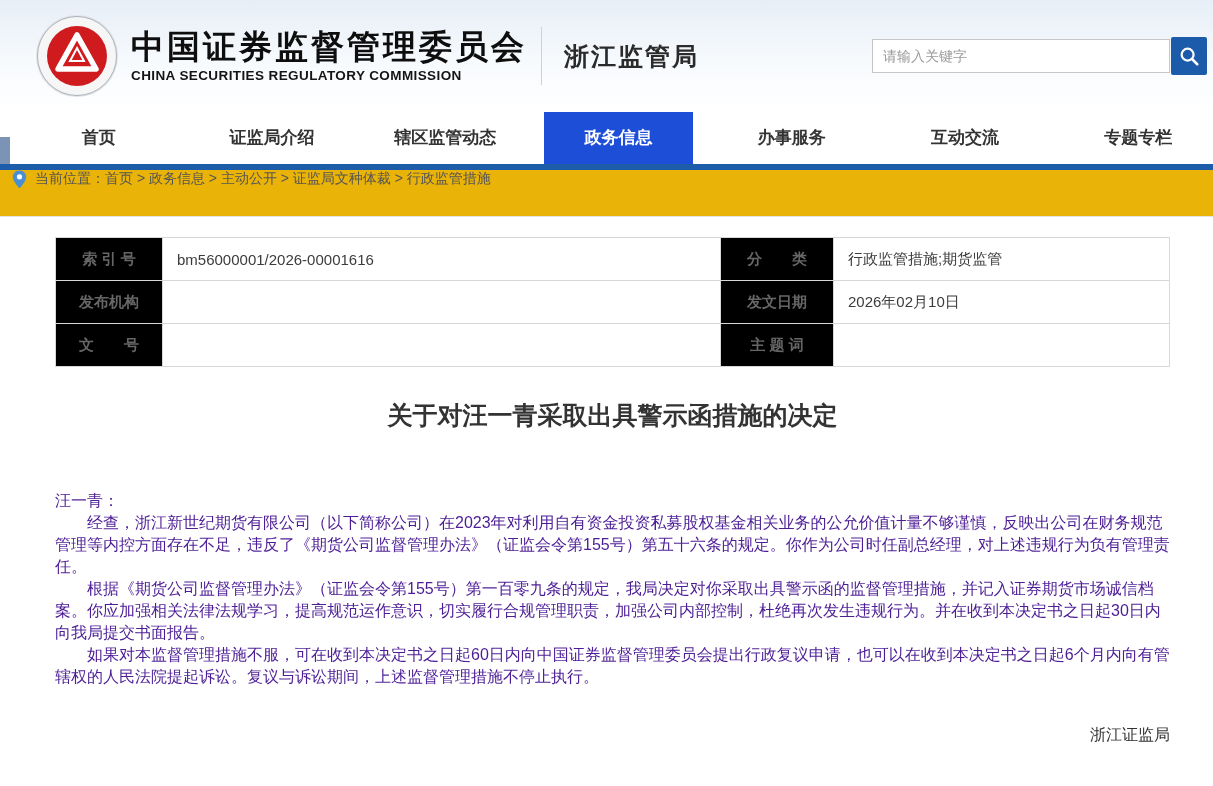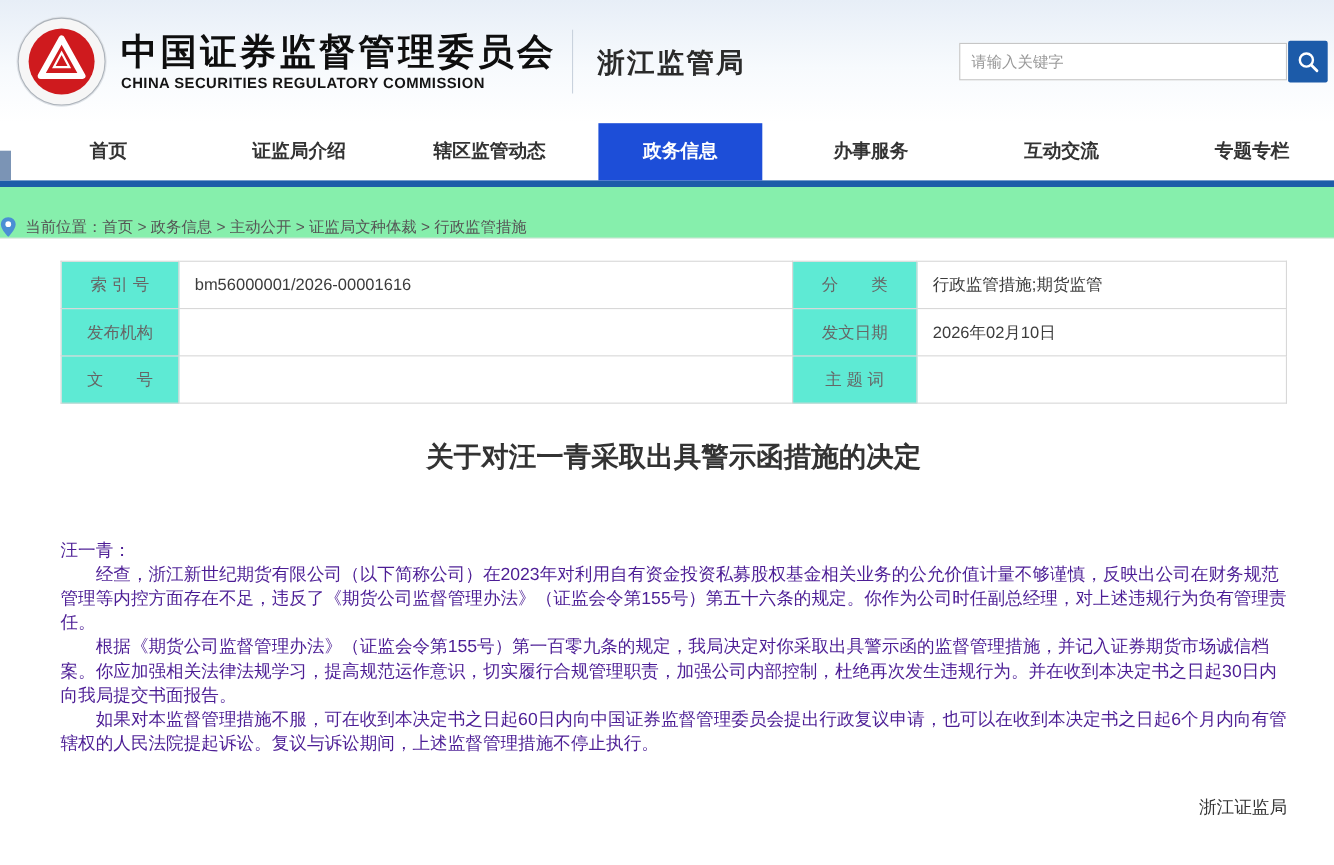--- a/index.html
+++ b/index.html
@@ -1,21 +1,21 @@
 <!DOCTYPE html>
 <html><head>
 <meta charset="utf-8">
 <style>
   * { margin:0; padding:0; box-sizing:border-box; }
   html,body { width:1213px; height:786px; overflow:hidden; background:#fff;
     font-family:"Liberation Sans","DejaVu Sans",sans-serif; }
 
   
   .header { height:112px; display:flex; align-items:center;
-    background:linear-gradient(180deg,#e7eef7 0%,#f7fafd 55%,#ffffff 100%); position:relative; }
+    background:linear-gradient(180deg,#e7eef7 0%,#f7fafd 55%,#ffffff 100%); position:relative;padding-left:21px; }
   .logo { width:84px; height:84px; margin-left:14px; flex:0 0 auto; }
   .org-titles { margin-left:12px; }
   .org-zh { font-size:33px; font-weight:900; color:#0e0e0e; letter-spacing:3px; line-height:1.1; }
   .org-en { font-size:13.5px; font-weight:bold; color:#141414; letter-spacing:0.4px; margin-top:2px; }
   .header-divider { width:1px; height:58px; background:#c9d2dd; margin:0 22px 0 14px; }
   .bureau-name { font-size:25px; font-weight:bold; color:#2b2b2b; letter-spacing:2px; }
   .header-spacer { flex:1; }
   .search-box { display:flex; align-items:center; margin-right:6px; }
   .search-input { width:298px; height:34px; border:1px solid #c6c6c6; background:#fff;
     font-size:14px; color:#333; padding:0 10px; outline:none; }
@@ -26,29 +26,29 @@
   
   .nav-wrap { position:relative; background:#fff; }
   .nav-bar { display:flex; height:52px; }
   .nav-item { flex:1; text-align:center; line-height:52px; font-size:17px; font-weight:bold;
     color:#333; cursor:pointer; white-space:nowrap;margin-left:24px; }
   .nav-item.active { background:#1d4ed8; color:#fff; }
   .nav-underline { height:6px; background:#1d5ca9; }
   .nav-left-deco { position:absolute; left:0; bottom:6px; width:10px; height:27px; background:#7b94b5; }
 
   
-  .breadcrumb { height:47px; display:flex; align-items:flex-end; padding-left:0;
-    background:#86efac; border-bottom:1px solid #e3e3e3; }
+  .breadcrumb { height:47px; display:flex; align-items:flex-start; padding-left:12px;
+    background:#eab308; border-bottom:1px solid #e3e3e3; }
   .crumb-text { font-size:14px; color:#555; margin-left:8px; }
 
   
   .content { padding:20px 43px 0 55px; background:#fff; }
   table.meta { width:100%; border-collapse:collapse; table-layout:fixed; }
   table.meta td { border:1px solid #d8d8d8; height:43px; font-size:15px; }
-  td.lbl { background:#5eead4; color:#666; font-weight:normal; text-align:center; white-space:pre; }
+  td.lbl { background:#000000; color:#666; font-weight:bold; text-align:center; white-space:pre; }
   td.val { color:#3c3c3c; padding:0 14px; }
   .w-lbl1 { width:107px; } .w-val1 { width:558px; } .w-lbl2 { width:113px; }
 
   .article-title { margin-top:32px; text-align:center; font-size:25px; font-weight:bold; color:#333; }
   .article-body { margin-top:58px; font-size:16px; line-height:22px; color:#4c1d95; }
   .salutation { text-indent:0; }
   .para { text-indent:2em; }
   .signature { margin-top:36px; text-align:right; font-size:16px; line-height:22px; color:#333; }
 </style>
 </head>

